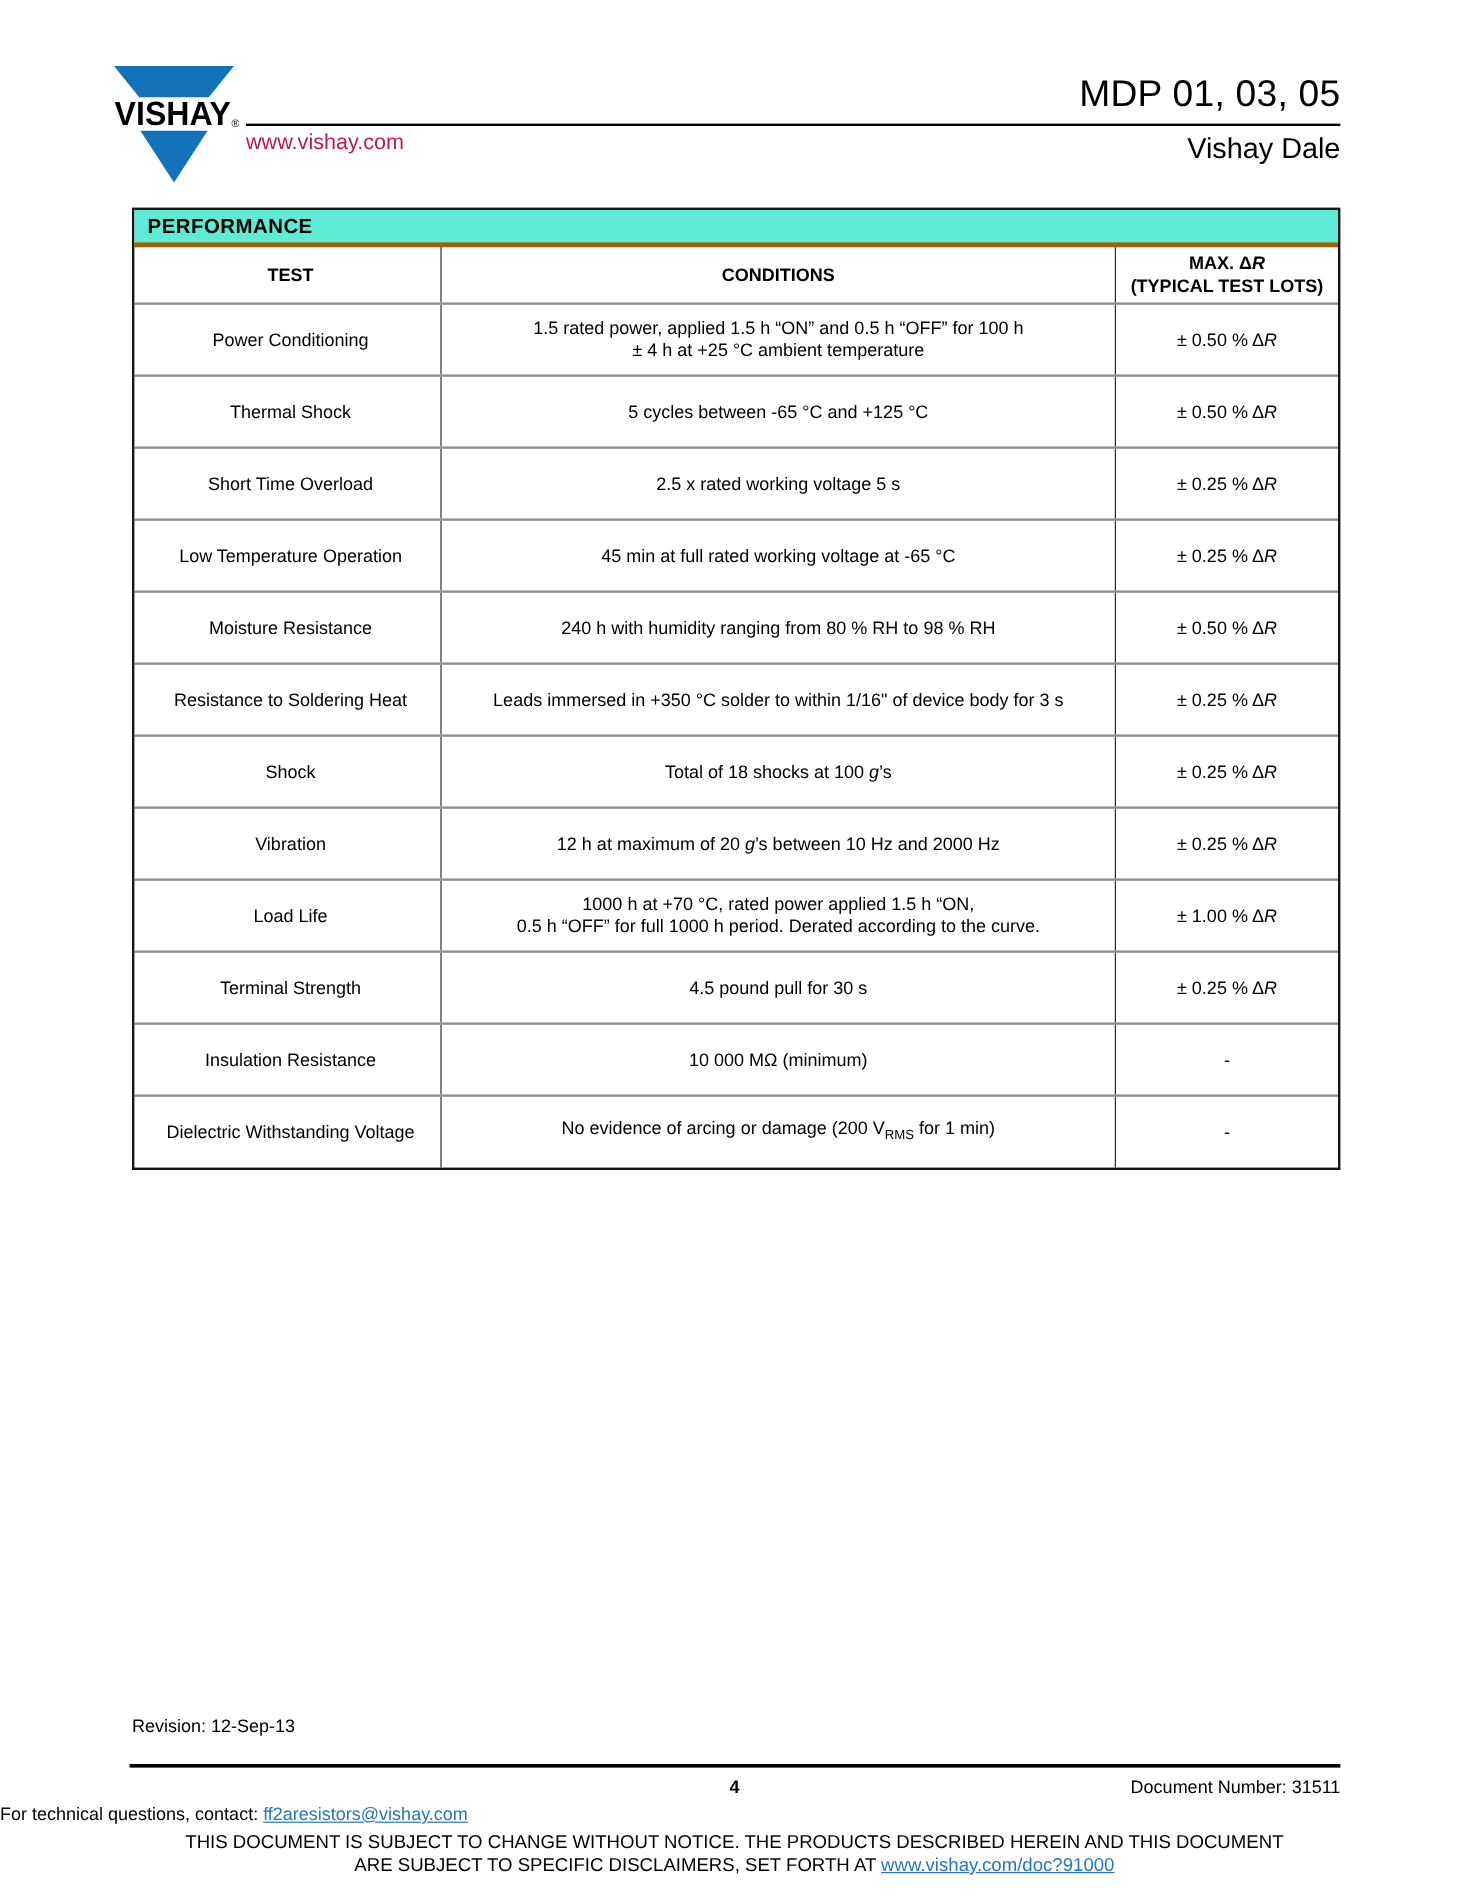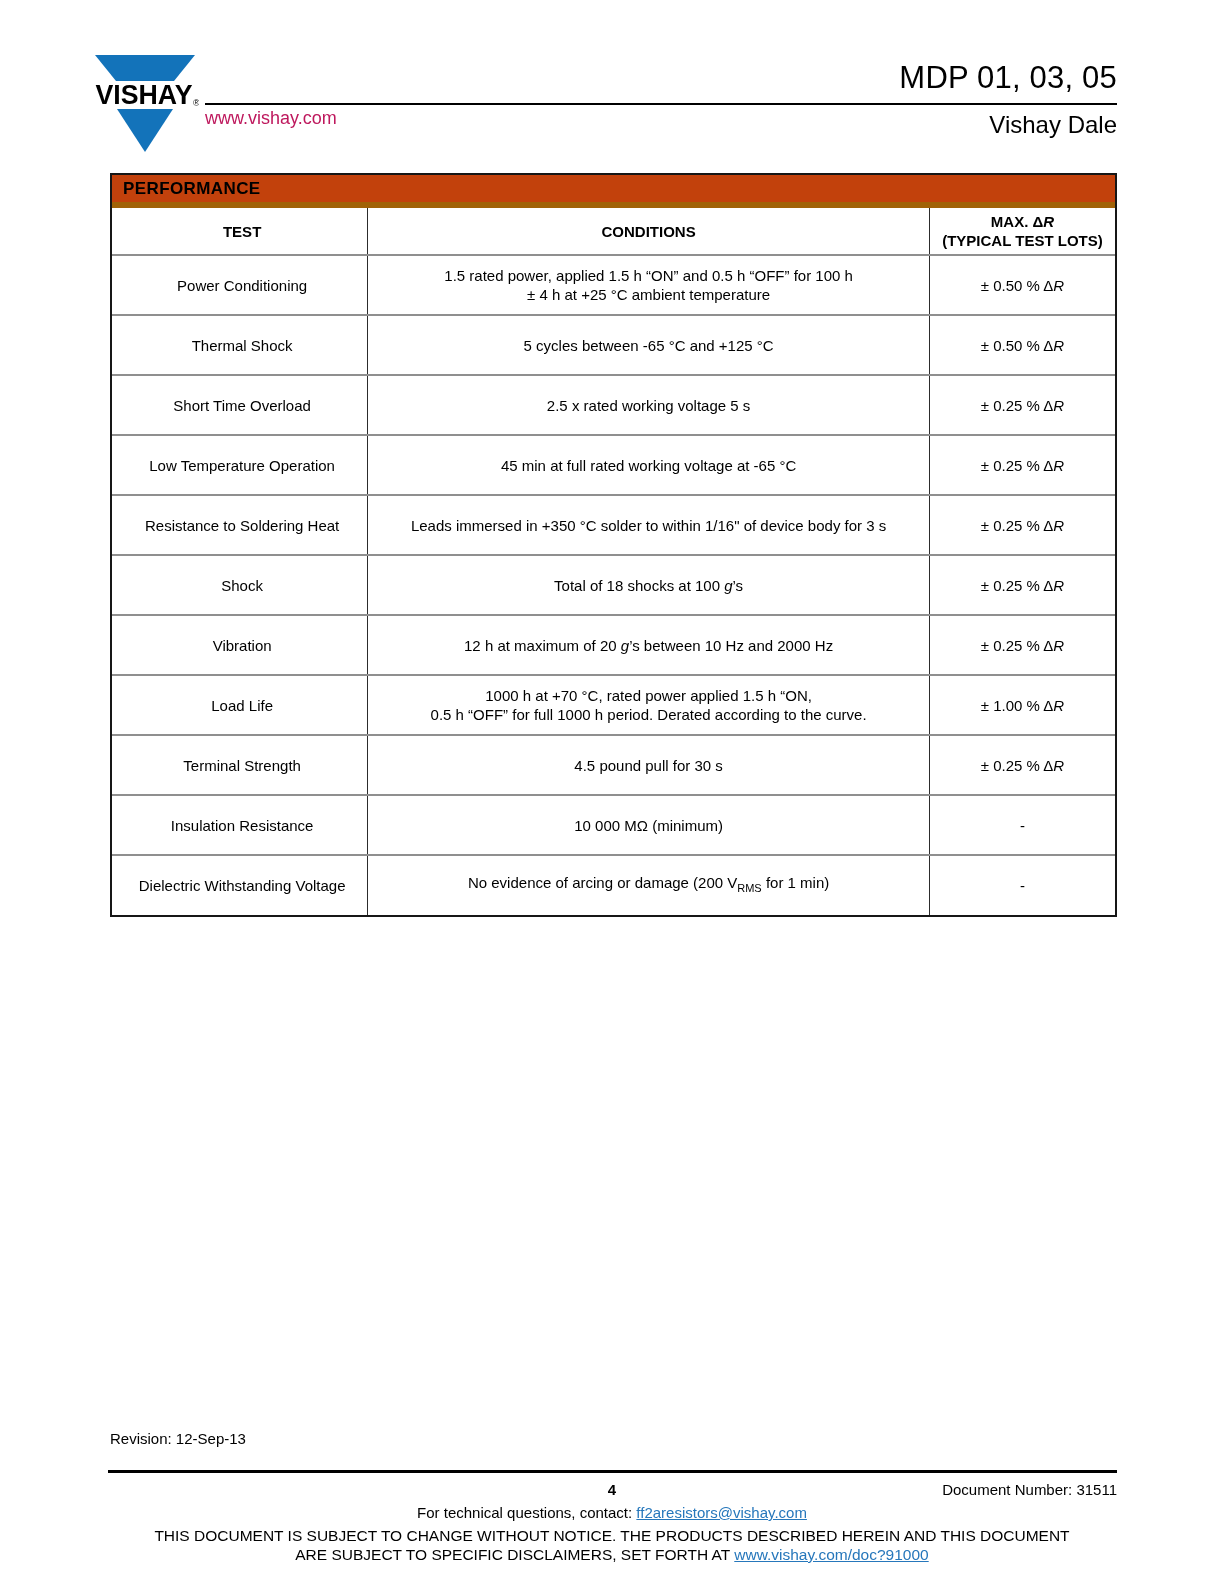--- a/index.html
+++ b/index.html
@@ -19,44 +19,44 @@
   .header-rule { position:absolute; left:205px; top:103px; width:912px; height:2px; background:#000; }
   .doc-title  { position:absolute; top:60px;  right:107px; font-size:31px; font-weight:normal; letter-spacing:0.2px; }
   .doc-sub    { position:absolute; top:111px; right:107px; font-size:24px; }
 
   
   .perf {
     position:absolute; left:110px; top:173px; width:1007px;
     border:2px solid #161616; box-sizing:border-box;
   }
   .perf-band {
-    background:#c2410c; height:27px; line-height:27px;
+    background:#5eead4; height:27px; line-height:27px;
     font-weight:bold; font-size:17px; letter-spacing:0.4px;
-    padding-left:11px; border-bottom:6px solid #a16207;
+    padding-left:11px; border-bottom:4px solid #a16207;
   }
   table.perf-table { border-collapse:collapse; width:100%; table-layout:fixed; }
   .perf-table th, .perf-table td {
     border-bottom:2px solid #8f8f8f;
     font-size:15px; text-align:center; vertical-align:middle;
     padding:4px 6px; box-sizing:border-box; line-height:19px;
   }
   .perf-table th + th, .perf-table td + td { border-left:1px solid #2c2c2c; }
   .perf-table tr:last-child td { border-bottom:none;margin-top:18px; }
   .perf-table th { font-weight:bold; height:44px; }
   .perf-table td { height:60px; }
   .perf-table th.c-test, .perf-table td.c-test { text-align:center; padding-left:11px; }
   .perf-table i { font-style:italic; }
   .perf-table sub { font-size:11px; }
 
   
   .footer-rule { position:absolute; left:108px; top:1470px; width:1009px; height:3px; background:#000; }
   .f-rev  { position:absolute; left:110px; top:1430px; font-size:15px; }
   .f-page { position:absolute; left:0; top:1481px; width:1224px; text-align:center; font-size:15px; font-weight:bold; }
   .f-doc  { position:absolute; right:107px; top:1481px; font-size:15px; }
-  .f-contact { position:absolute; left:0; top:1504px; width:1224px; text-align:center; font-size:15px; }
+  .f-contact { position:absolute; left:0; top:1504px; width:1224px; text-align:left; font-size:15px; }
   .f-disc1 { position:absolute; left:0; top:1527px; width:1224px; text-align:center; font-size:15.5px; }
   .f-disc2 { position:absolute; left:0; top:1546px; width:1224px; text-align:center; font-size:15.5px; }
   a.blue-link { color:#2677bb; text-decoration:underline; cursor:pointer; }
 </style>
 </head>
 <body>
 
 <div class="logo">
   <svg width="104" height="98" viewBox="0 0 104 98">
     <polygon points="0,0 100,0 79,26 21,26" fill="#1373ba"></polygon>
@@ -104,20 +104,25 @@
       <td>2.5 x rated working voltage 5 s</td>
       <td>± 0.25 % Δ<i>R</i></td>
     </tr>
 
     <tr>
       <td class="c-test">Low Temperature Operation</td>
       <td>45 min at full rated working voltage at -65 °C</td>
       <td>± 0.25 % Δ<i>R</i></td>
     </tr>
 
+    <tr>
+      <td class="c-test">Moisture Resistance</td>
+      <td>240 h with humidity ranging from 80 % RH to 98 % RH</td>
+      <td>± 0.50 % Δ<i>R</i></td>
+    </tr>
 
     <tr>
       <td class="c-test">Resistance to Soldering Heat</td>
       <td>Leads immersed in +350 °C solder to within 1/16" of device body for 3 s</td>
       <td>± 0.25 % Δ<i>R</i></td>
     </tr>
 
     <tr>
       <td class="c-test">Shock</td>
       <td>Total of 18 shocks at 100 <i>g</i>’s</td>

